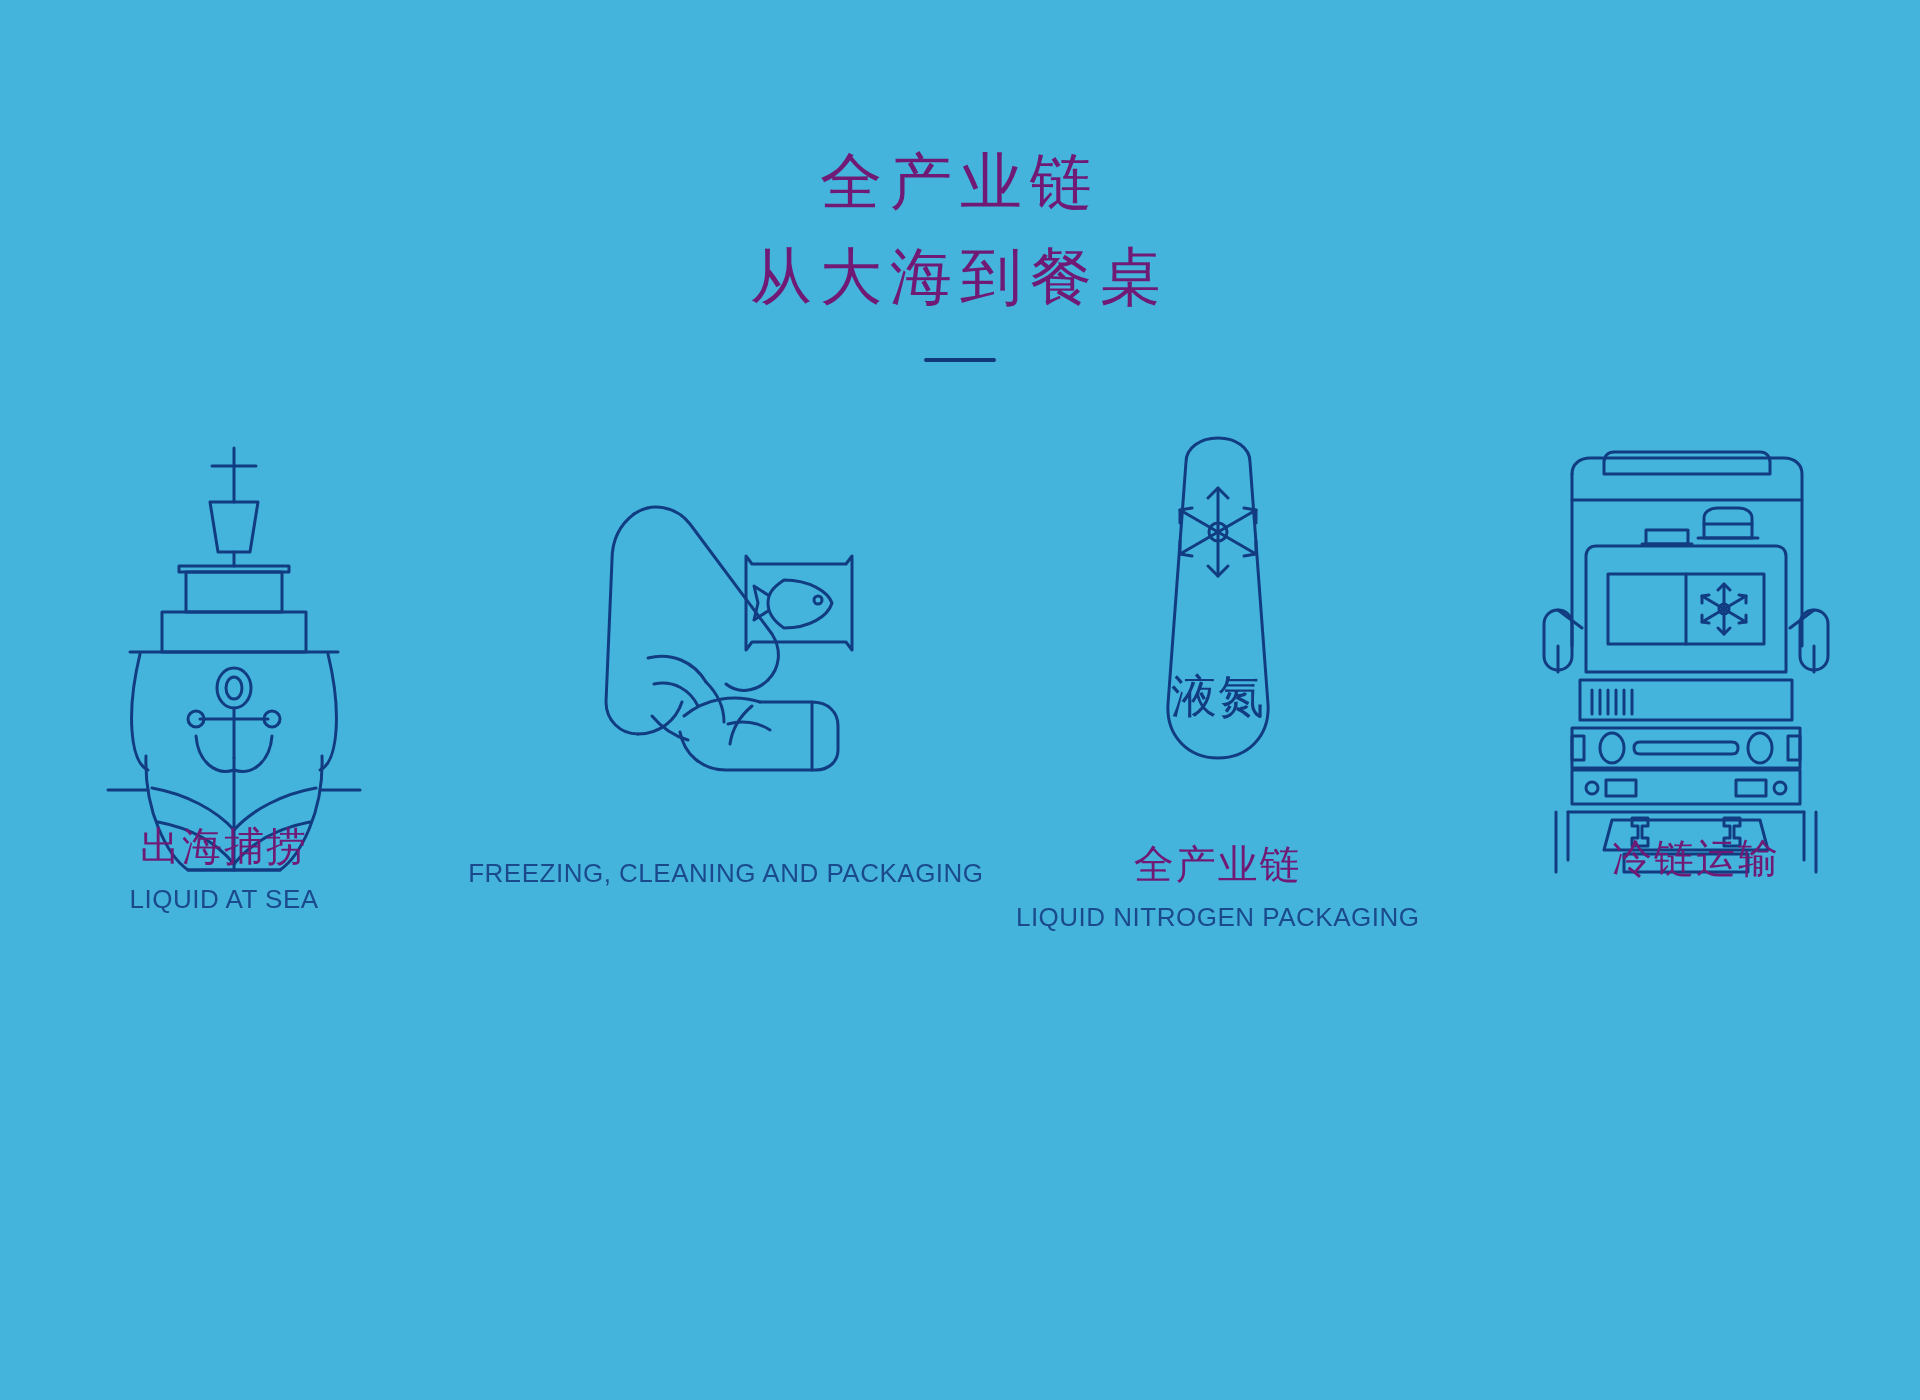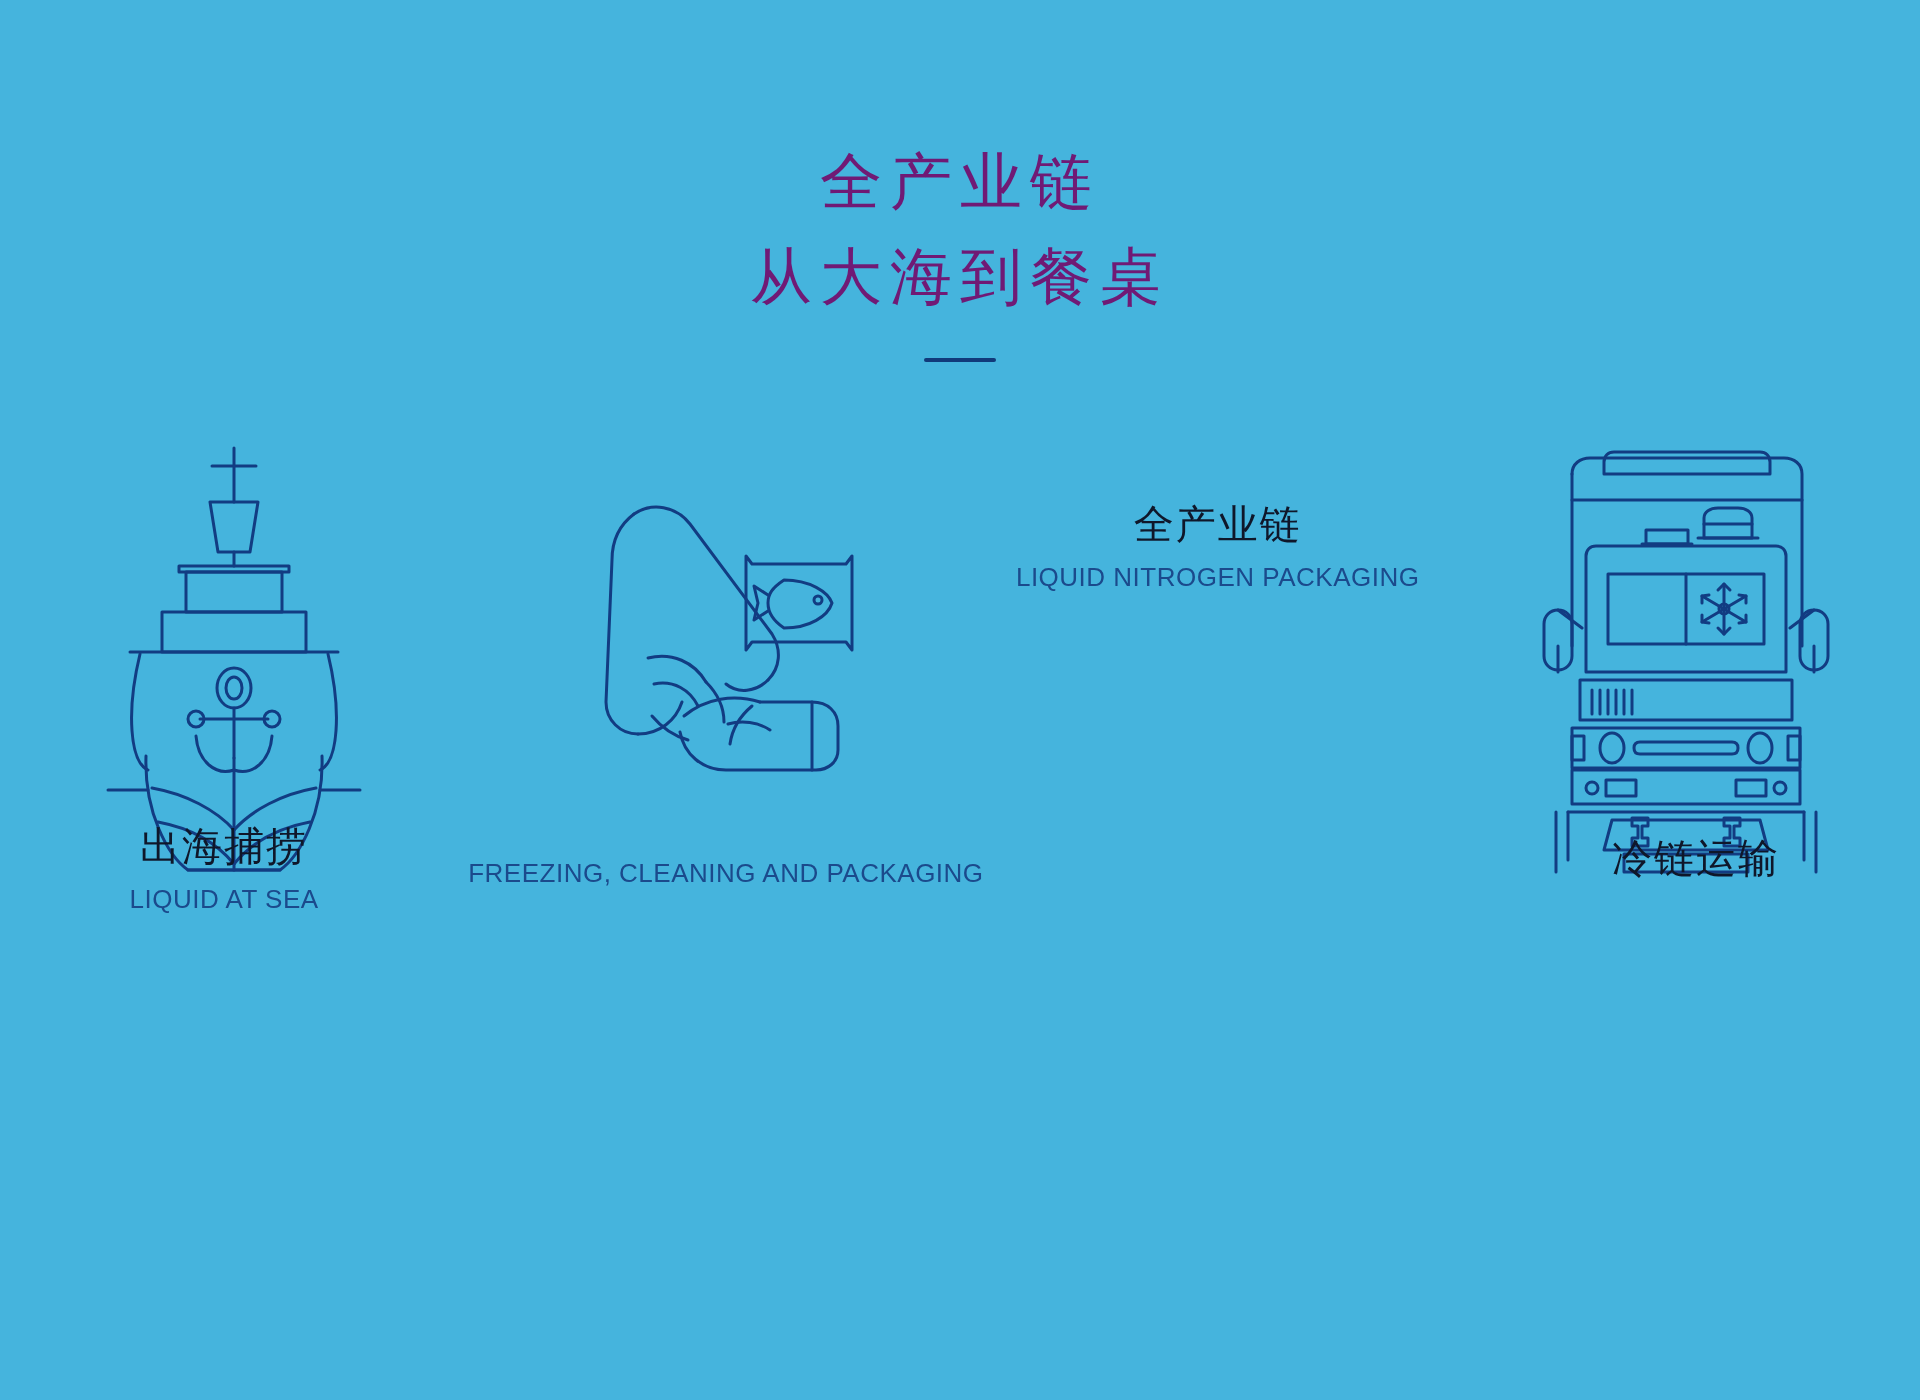--- a/index.html
+++ b/index.html
@@ -72,21 +72,21 @@
     align-items: flex-end;
     justify-content: center;
   }
   .icon-box svg { display: block; overflow: visible; }
 
   .labels {
     margin-top: 72px;
     text-align: center;
   }
   .label-cn {
-    color: #0f172a;
+    color: #701a75;
     font-size: 40px;
     letter-spacing: 2px;
     line-height: 1.1;
     white-space: nowrap;
   }
   .label-en {
     color: #1b4a8c;
     font-size: 26px;
     letter-spacing: 0.5px;
     margin-top: 16px;
@@ -204,20 +204,41 @@
 
           <circle class="stroke-thin" cx="242" cy="160" r="4"></circle>
         </svg>
       </div>
       <div class="labels">
         <div class="label-en">FREEZING, CLEANING AND PACKAGING</div>
       </div>
     </div>
 
     <div class="col col-3">
+      <div class="icon-box">
+        <svg width="160" height="330" viewBox="0 0 160 330">
+
+          <path class="stroke-thin" d="M48 22 C 48 8 62 -2 80 -2 C 98 -2 112 8 112 22 L 130 264 C 132 296 110 318 80 318 C 50 318 28 296 30 264 Z"></path>
+
+          <g>
+            <circle class="stroke-thin" cx="80" cy="92" r="9"></circle>
+            <path class="stroke-thin" d="M80 48 V 136"></path>
+            <path class="stroke-thin" d="M42 70 L 118 114"></path>
+            <path class="stroke-thin" d="M42 114 L 118 70"></path>
+            <path class="stroke-thin" d="M80 48 L 70 58 M80 48 L 90 58"></path>
+            <path class="stroke-thin" d="M80 136 L 70 126 M80 136 L 90 126"></path>
+            <path class="stroke-thin" d="M42 70 L 42 83 M42 70 L 54 68"></path>
+            <path class="stroke-thin" d="M118 114 L 118 101 M118 114 L 106 116"></path>
+            <path class="stroke-thin" d="M42 114 L 54 116 M42 114 L 42 101"></path>
+            <path class="stroke-thin" d="M118 70 L 106 68 M118 70 L 118 83"></path>
+          </g>
+
+          <text class="tank-text" x="80" y="272" text-anchor="middle">液氮</text>
+        </svg>
+      </div>
       <div class="labels">
         <div class="label-cn">全产业链</div>
         <div class="label-en">LIQUID NITROGEN PACKAGING</div>
       </div>
     </div>
 
     <div class="col col-4">
       <div class="icon-box">
         <svg width="300" height="330" viewBox="0 0 300 330">
 

